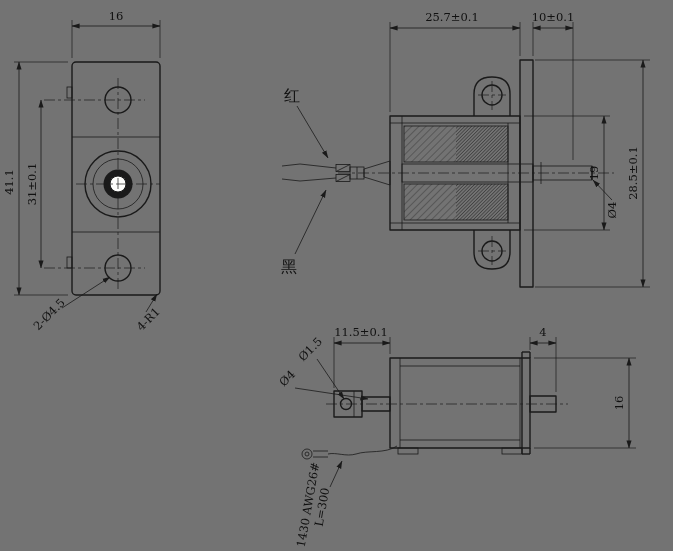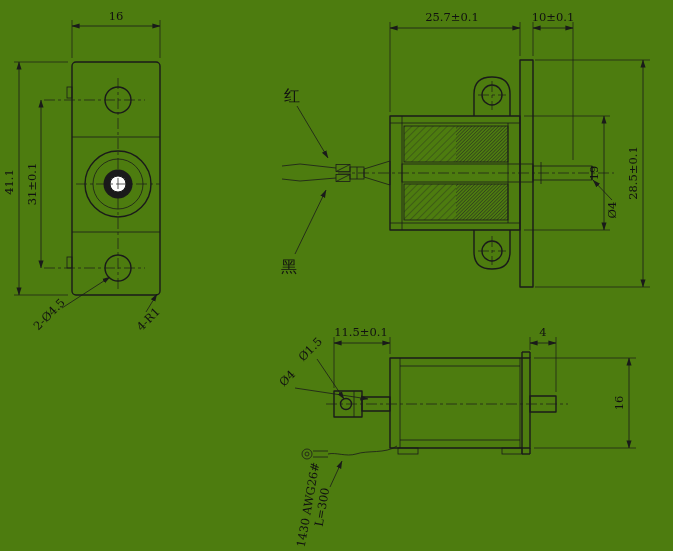--- a/index.html
+++ b/index.html
@@ -1,19 +1,19 @@
 <!DOCTYPE html>
 <html><head>
 <meta charset="utf-8">
 <style>
   html,body { margin:0; padding:0; background:#f4f4f2; }
   .sheet {
     position:relative;
     width:673px; height:551px;
-    background:#4d7c0f;
+    background:#737373;
     font-family:"DejaVu Sans", sans-serif;
     overflow:hidden;
   }
   svg { display:block; }
   .outline { fill:none; stroke:#1a1a1a; stroke-width:1.4; stroke-linejoin:round; }
   .thin    { fill:none; stroke:#1a1a1a; stroke-width:0.8; }
   .dimline { fill:none; stroke:#1a1a1a; stroke-width:0.8; }
   .ext     { fill:none; stroke:#1a1a1a; stroke-width:0.7; }
   .center  { fill:none; stroke:#1a1a1a; stroke-width:0.7; stroke-dasharray:11 3 3 3; }
   .dim     { font:11.5px "DejaVu Serif", serif; fill:#111; }

